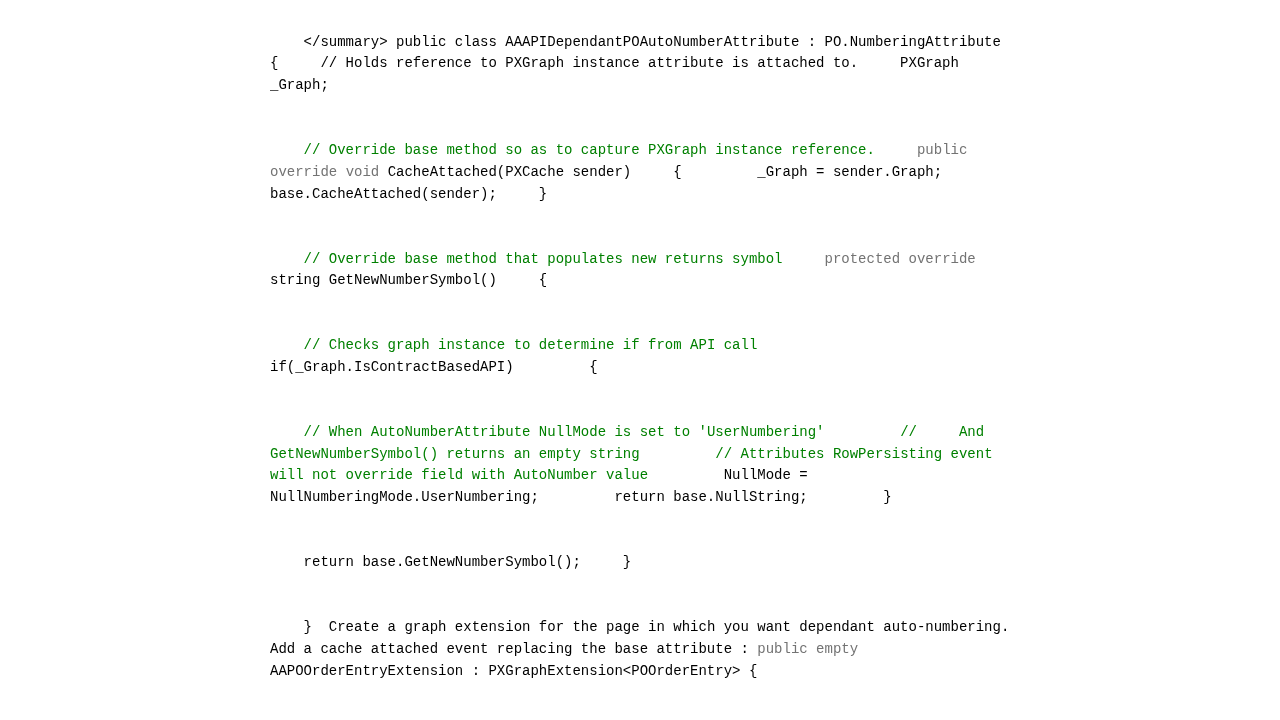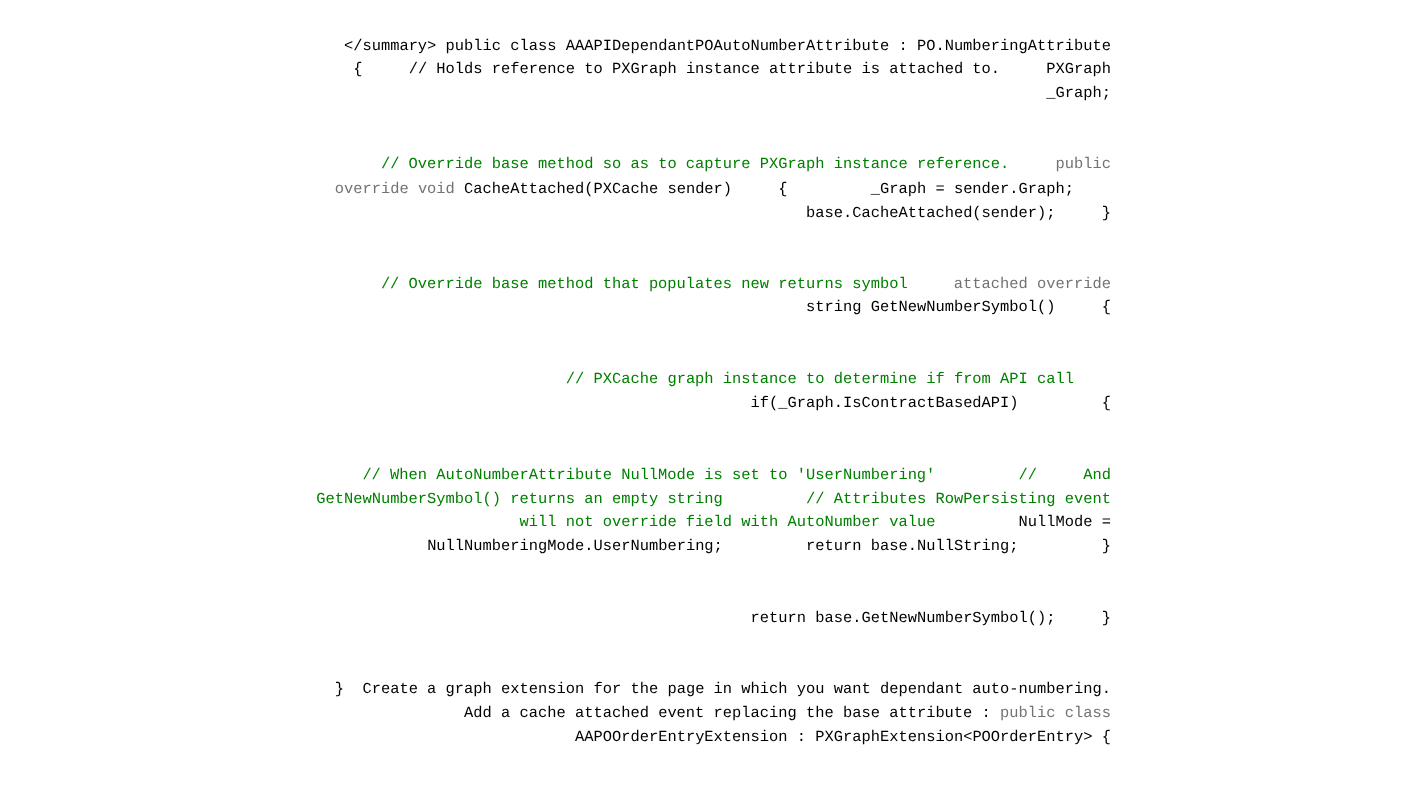--- a/index.html
+++ b/index.html
@@ -26,21 +26,21 @@
       max-width: 780px;
       padding: 10px 20px;
       text-align: center;
       line-height: 1.55;
     }
 
     .code-line {
       display: block;
       white-space: pre-wrap;
       word-break: break-word;
-      text-align: right;
+      text-align: left;
     }
 
     .comment {
       color: #008000;
       margin-top: 47px;
     }
 
     .keyword {
       color: #737373;
     }
@@ -56,32 +56,32 @@
 
   <span class="code-line normal">
     &lt;/summary&gt; public class AAAPIDependantPOAutoNumberAttribute : PO.NumberingAttribute {&nbsp;&nbsp;&nbsp;&nbsp; // Holds reference to PXGraph instance attribute is attached to.&nbsp;&nbsp;&nbsp;&nbsp; PXGraph _Graph;
   </span>
 
   <span class="code-line">
     <span class="comment">// Override base method so as to capture PXGraph instance reference.</span>&nbsp;&nbsp;&nbsp;&nbsp; <span class="keyword">public</span> <span class="keyword">override</span> <span class="keyword">void</span> CacheAttached(PXCache sender)&nbsp;&nbsp;&nbsp;&nbsp; {&nbsp;&nbsp;&nbsp;&nbsp;&nbsp;&nbsp;&nbsp;&nbsp; _Graph = sender.Graph;&nbsp;&nbsp;&nbsp;&nbsp; base.CacheAttached(sender);&nbsp;&nbsp;&nbsp;&nbsp; }
   </span>
 
   <span class="code-line">
-    <span class="comment">// Override base method that populates new returns symbol</span>&nbsp;&nbsp;&nbsp;&nbsp; <span class="keyword">attached</span> <span class="keyword">override</span> string GetNewNumberSymbol()&nbsp;&nbsp;&nbsp;&nbsp; {
+    <span class="comment">// Override base method that populates new returns symbol</span>&nbsp;&nbsp;&nbsp;&nbsp; <span class="keyword">protected</span> <span class="keyword">override</span> string GetNewNumberSymbol()&nbsp;&nbsp;&nbsp;&nbsp; {
   </span>
 
   <span class="code-line">
-    <span class="comment">// PXCache graph instance to determine if from API call</span>&nbsp;&nbsp;&nbsp;&nbsp; if(_Graph.IsContractBasedAPI)&nbsp;&nbsp;&nbsp;&nbsp;&nbsp;&nbsp;&nbsp;&nbsp; {
+    <span class="comment">// Checks graph instance to determine if from API call</span>&nbsp;&nbsp;&nbsp;&nbsp; if(_Graph.IsContractBasedAPI)&nbsp;&nbsp;&nbsp;&nbsp;&nbsp;&nbsp;&nbsp;&nbsp; {
   </span>
 
   <span class="code-line normal">
     <span class="comment">// When AutoNumberAttribute NullMode is set to 'UserNumbering'</span>&nbsp;&nbsp;&nbsp;&nbsp;&nbsp;&nbsp;&nbsp;&nbsp; <span class="comment">//</span>&nbsp;&nbsp;&nbsp;&nbsp; <span class="comment">And GetNewNumberSymbol() returns an empty string</span>&nbsp;&nbsp;&nbsp;&nbsp;&nbsp;&nbsp;&nbsp;&nbsp; <span class="comment">// Attributes RowPersisting event will not override field with AutoNumber value</span>&nbsp;&nbsp;&nbsp;&nbsp;&nbsp;&nbsp;&nbsp;&nbsp; NullMode = NullNumberingMode.UserNumbering;&nbsp;&nbsp;&nbsp;&nbsp;&nbsp;&nbsp;&nbsp;&nbsp; return base.NullString;&nbsp;&nbsp;&nbsp;&nbsp;&nbsp;&nbsp;&nbsp;&nbsp; }
   </span>
 
   <span class="code-line normal">
     return base.GetNewNumberSymbol();&nbsp;&nbsp;&nbsp;&nbsp; }
   </span>
 
   <span class="code-line normal">
-    }&nbsp; Create a graph extension for the page in which you want dependant auto-numbering. Add a cache attached event replacing the base attribute : <span class="keyword">public</span> <span class="keyword">class</span> AAPOOrderEntryExtension : PXGraphExtension&lt;POOrderEntry&gt; {
+    }&nbsp; Create a graph extension for the page in which you want dependant auto-numbering. Add a cache attached event replacing the base attribute : <span class="keyword">public</span> <span class="keyword">empty</span> AAPOOrderEntryExtension : PXGraphExtension&lt;POOrderEntry&gt; {
   </span>
 
 </div>
 
 </body></html>

